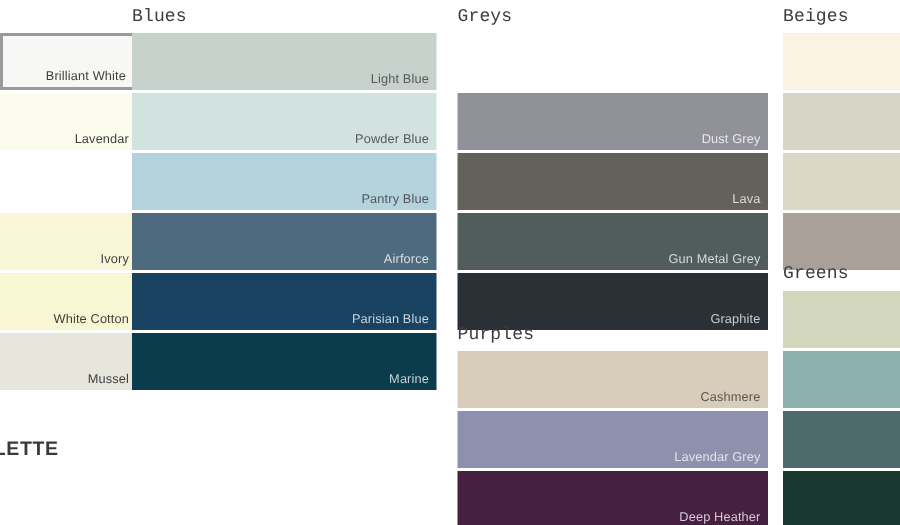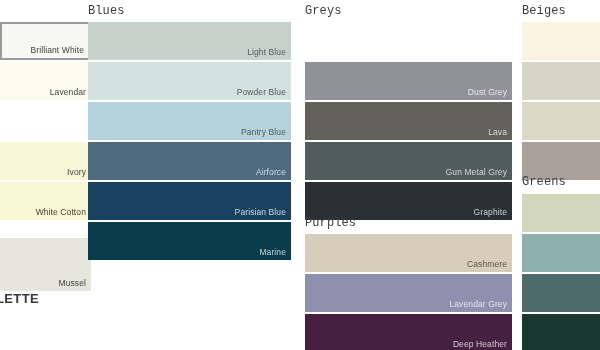--- a/index.html
+++ b/index.html
@@ -72,21 +72,21 @@
     <div class="swatch" style="left: 0px; top: 62px; width: 91px; height: 38px; background: rgb(251, 251, 238);">
       <span class="swatch-label" style="color: rgb(63, 63, 63);">Lavendar</span>
     </div>
     <div class="swatch" style="left: 0px; top: 102px; width: 91px; height: 38px; background: rgb(255, 255, 255);"></div>
     <div class="swatch" style="left: 0px; top: 142px; width: 91px; height: 38px; background: rgb(248, 246, 215);">
       <span class="swatch-label" style="color: rgb(63, 63, 63);">Ivory</span>
     </div>
     <div class="swatch" style="left: 0px; top: 182px; width: 91px; height: 38px; background: rgb(249, 246, 211);">
       <span class="swatch-label" style="color: rgb(63, 63, 63);">White Cotton</span>
     </div>
-    <div class="swatch" style="left: 0px; top: 222px; width: 91px; height: 53px; background: rgb(230, 230, 220); margin-top: 16px;">
+    <div class="swatch" style="left: 0px; top: 222px; width: 91px; height: 38px; background: rgb(230, 230, 220);">
       <span class="swatch-label" style="color: rgb(63, 63, 63);">Mussel</span>
     </div>
     <div class="group-header" style="left: 88px; top: 4px;">Blues</div>
     <div class="swatch" style="left: 88px; top: 22px; width: 203px; height: 38px; background: rgb(200, 210, 205);">
       <span class="swatch-label" style="color: rgb(83, 89, 90);">Light Blue</span>
     </div>
     <div class="swatch" style="left: 88px; top: 62px; width: 203px; height: 38px; background: rgb(210, 227, 223);">
       <span class="swatch-label" style="color: rgb(83, 89, 90);">Powder Blue</span>
     </div>
     <div class="swatch" style="left: 88px; top: 102px; width: 203px; height: 38px; background: rgb(181, 211, 221);">

